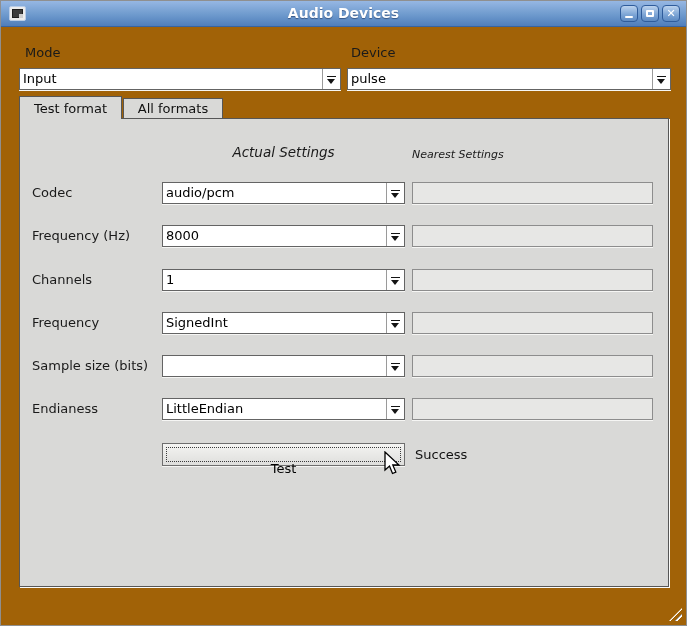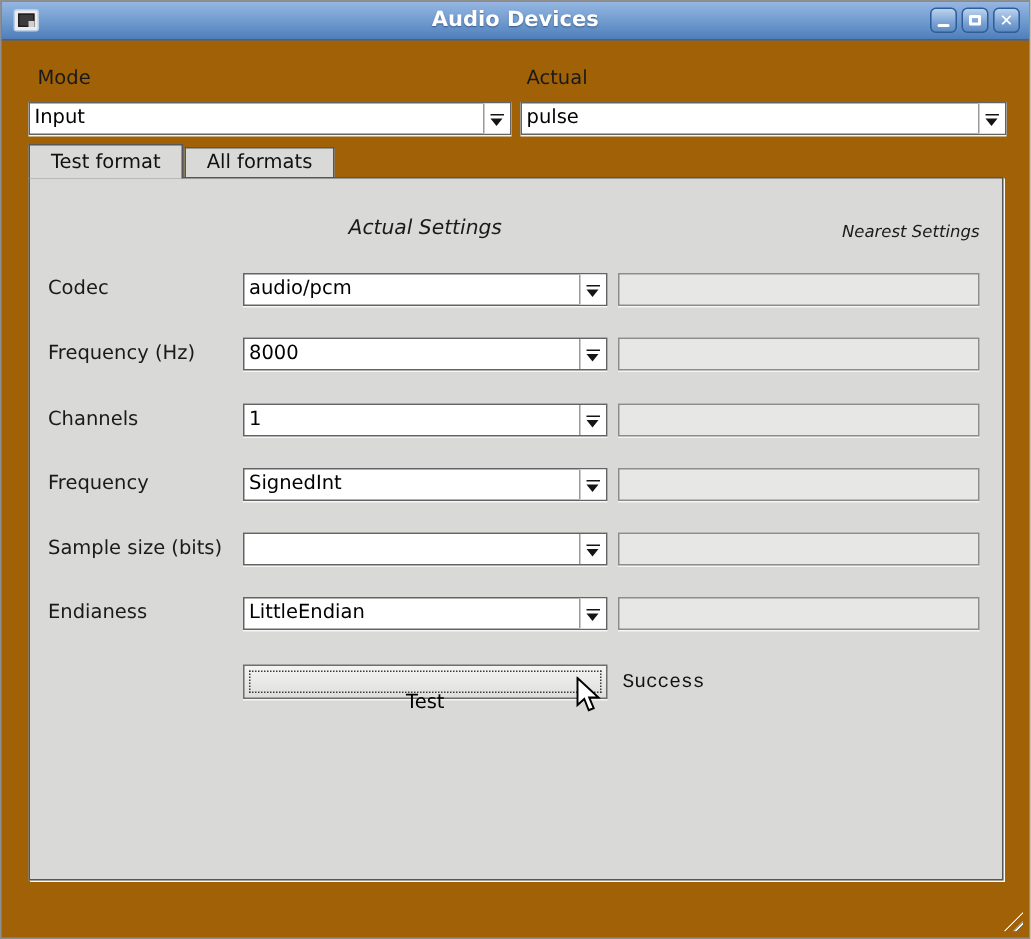--- a/index.html
+++ b/index.html
@@ -73,40 +73,40 @@
   .panel {
     position:absolute; left:18px; top:117px; width:650px; height:469px;
     background:#d9d9d7; border:1px solid #565656;
     box-shadow:1px 1px 0 #fbfbf9; z-index:2;
   }
   .heading-actual {
     position:absolute; left:142px; top:25px; width:243px; text-align:center;
     font-style:italic; font-size:13.5px; color:#1a1a1a;
   }
   .heading-nearest {
-    position:absolute; left:392px; top:29px; width:241px; text-align:right;
+    position:absolute; left:392px; top:29px; width:241px; text-align:left;
     font-style:italic; font-size:11px; color:#1a1a1a;
   }
   .row-label { position:absolute; left:12px; font-size:13px; color:#1a1a1a; }
   .near-field {
     position:absolute; left:392px; width:241px; height:22px;
     background:#e7e7e5; border:1px solid #8d8d8d; box-shadow:0 1px 0 #f6f6f4;
     font-size:13px; padding:2px 3px; color:#555;
   }
   .test-btn {
     position:absolute; left:142px; top:324px; width:243px; height:23px;
     background:linear-gradient(#f4f4f2, #dededc);
     border:1px solid #6e6e6e; box-shadow:0 1px 0 #f6f6f4;
     font-size:13px; color:#000; text-align:center; padding-top:17px;
   }
   .test-btn::after {
     content:""; position:absolute; left:3px; top:3px; right:3px; bottom:3px;
     border:1px dotted #3a3a3a;
   }
-  .status-lbl { position:absolute; left:395px; top:328px; font-size:13px; color:#111;font-family:Liberation Mono, monospace; }
+  .status-lbl { position:absolute; left:395px; top:328px; font-size:13px; color:#111; }
   .note {
     position:absolute; left:12px; top:378px; width:632px;
     font-size:13px; line-height:17px; color:#1a1a1a;
   }
   
   .resize-grip {
     position:absolute; right:4px; bottom:4px; width:13px; height:13px;
     background:repeating-linear-gradient(135deg, transparent 0 3px, #9a9a98 3px 4px, #fdfdfd 4px 5px);
     clip-path:polygon(100% 0, 100% 100%, 0 100%);
   }
@@ -136,21 +136,21 @@
 
   <div class="lbl" style="left:24px; top:44px;">Mode</div>
   <div class="combo" style="left:18px; top:67px; width:322px;">
     <span class="val">Input</span>
     <span class="btn">
       <span class="bar"></span>
       <span class="tri"></span>
     </span>
   </div>
 
-  <div class="lbl" style="left:350px; top:44px;">Actual</div>
+  <div class="lbl" style="left:350px; top:44px;">Device</div>
   <div class="combo" style="left:346px; top:67px; width:324px;">
     <span class="val">pulse</span>
     <span class="btn">
       <span class="bar"></span>
       <span class="tri"></span>
     </span>
   </div>
 
   <div class="tab sel">Test format</div>
   <div class="tab unsel">All formats</div>

